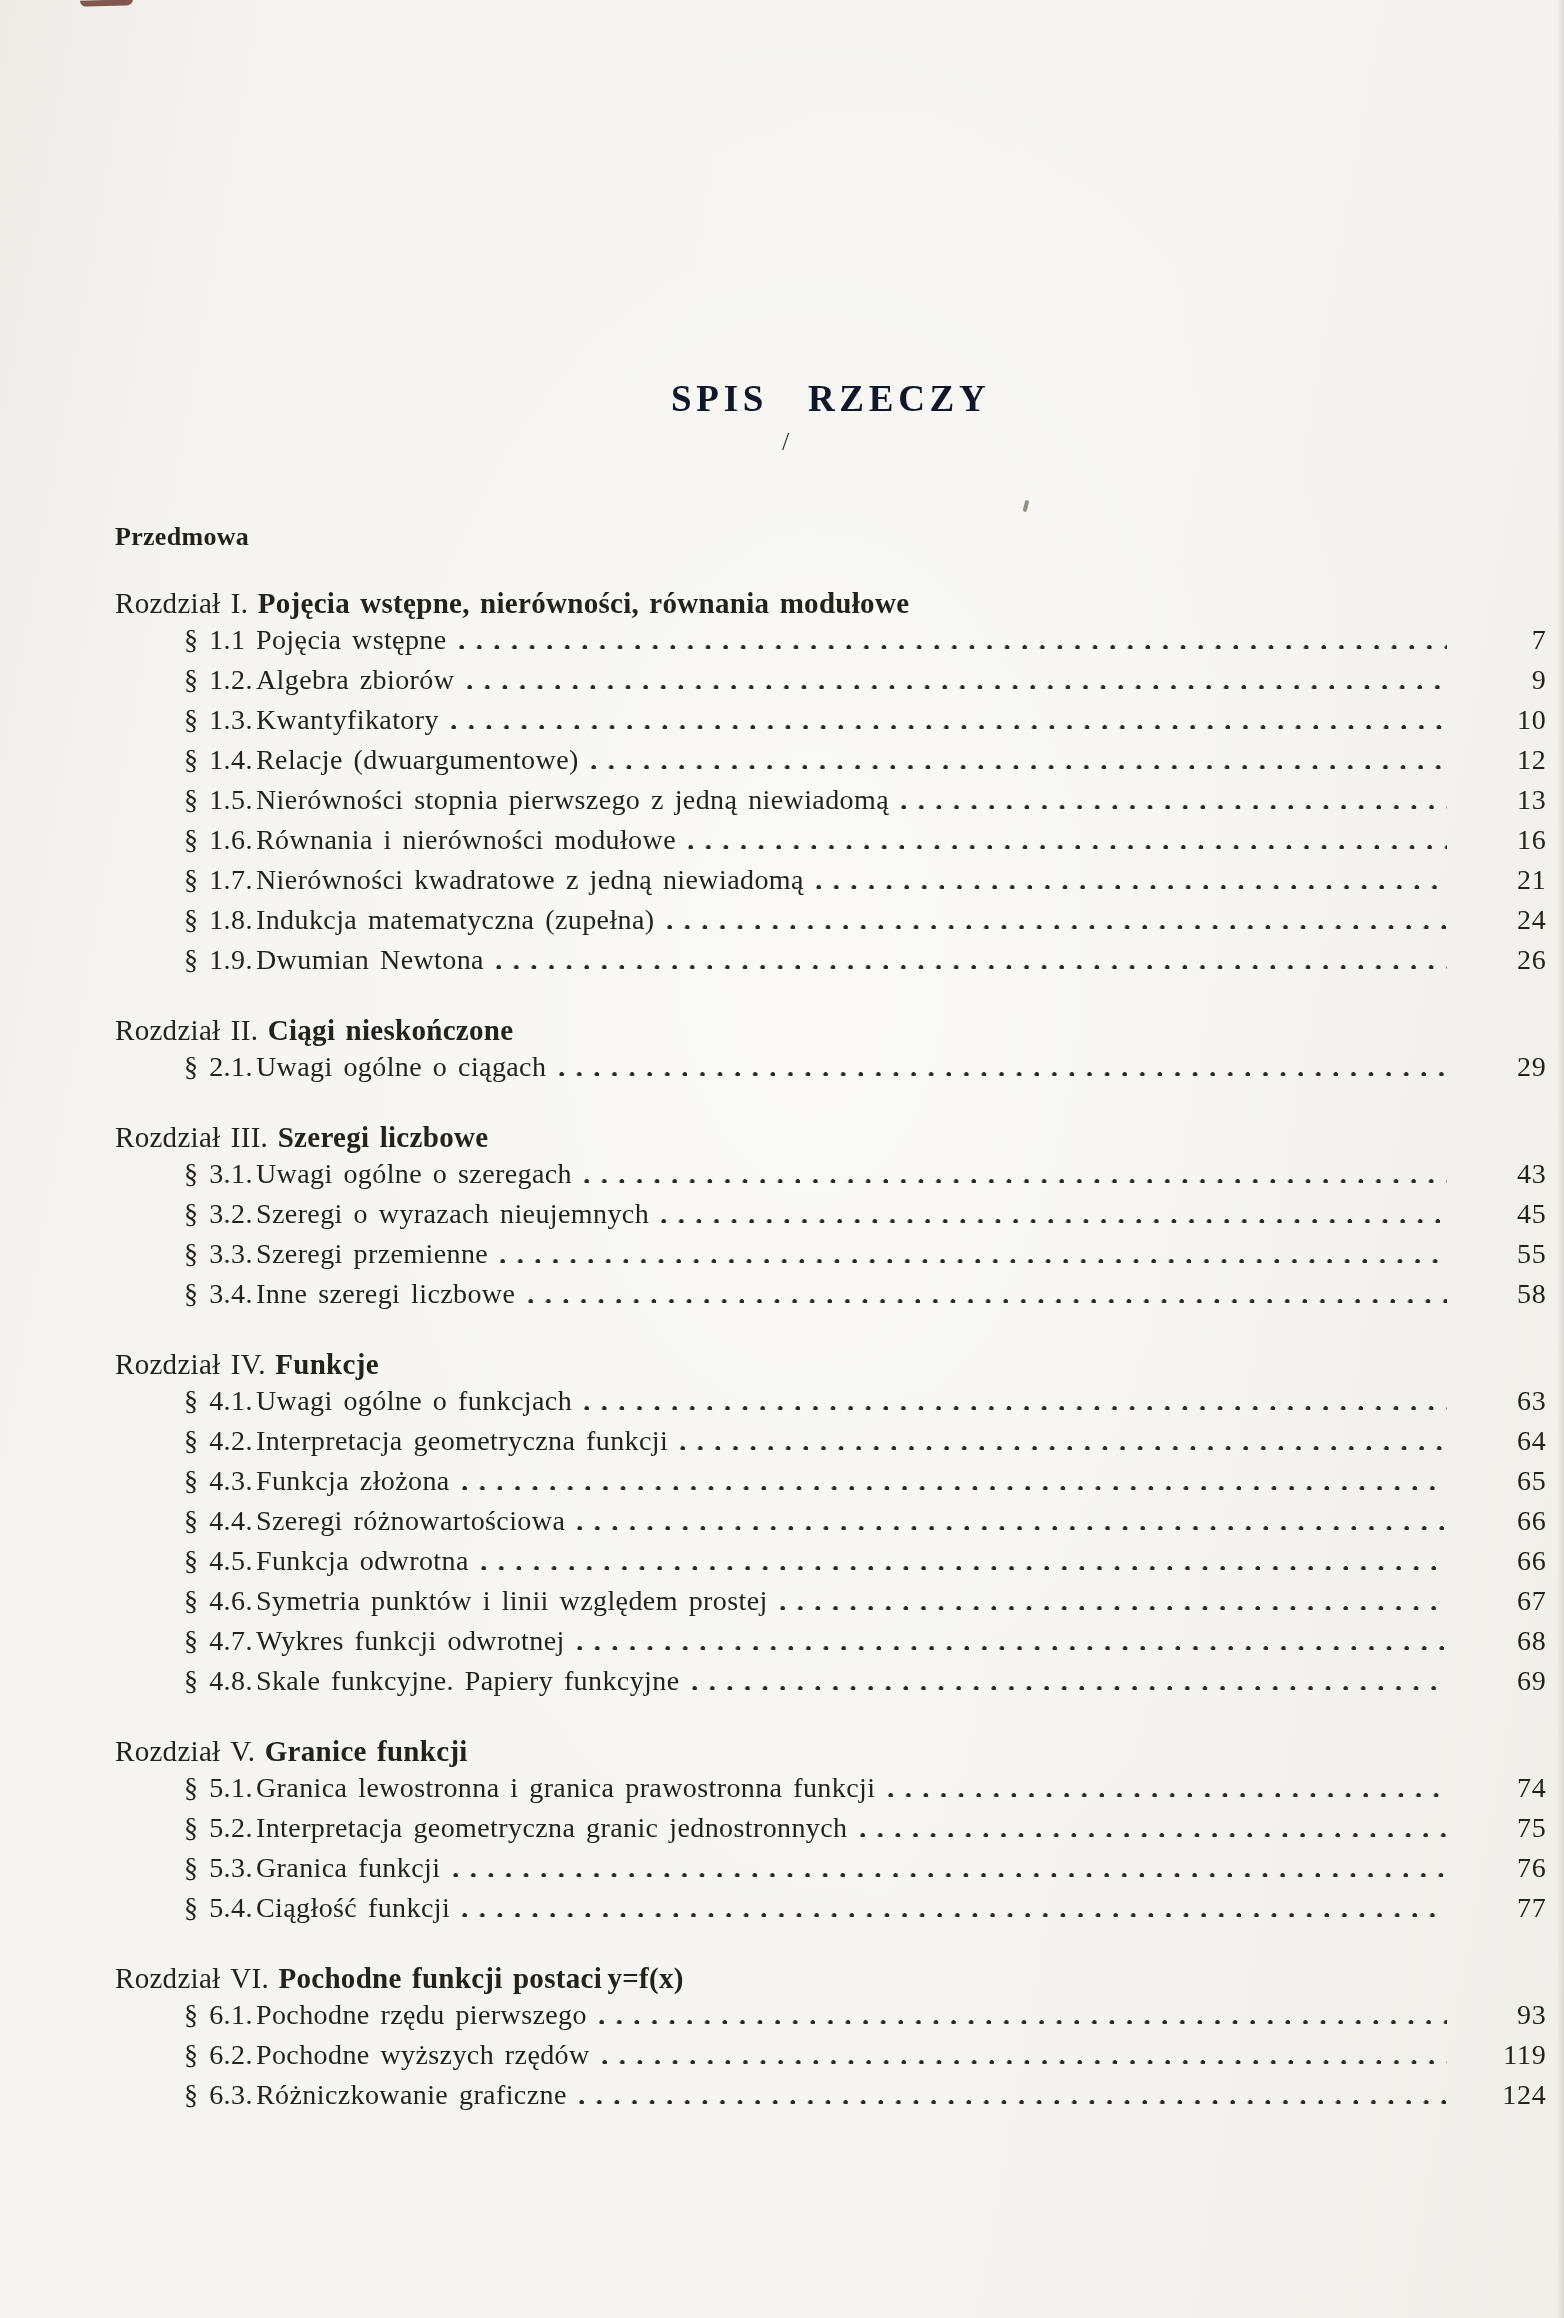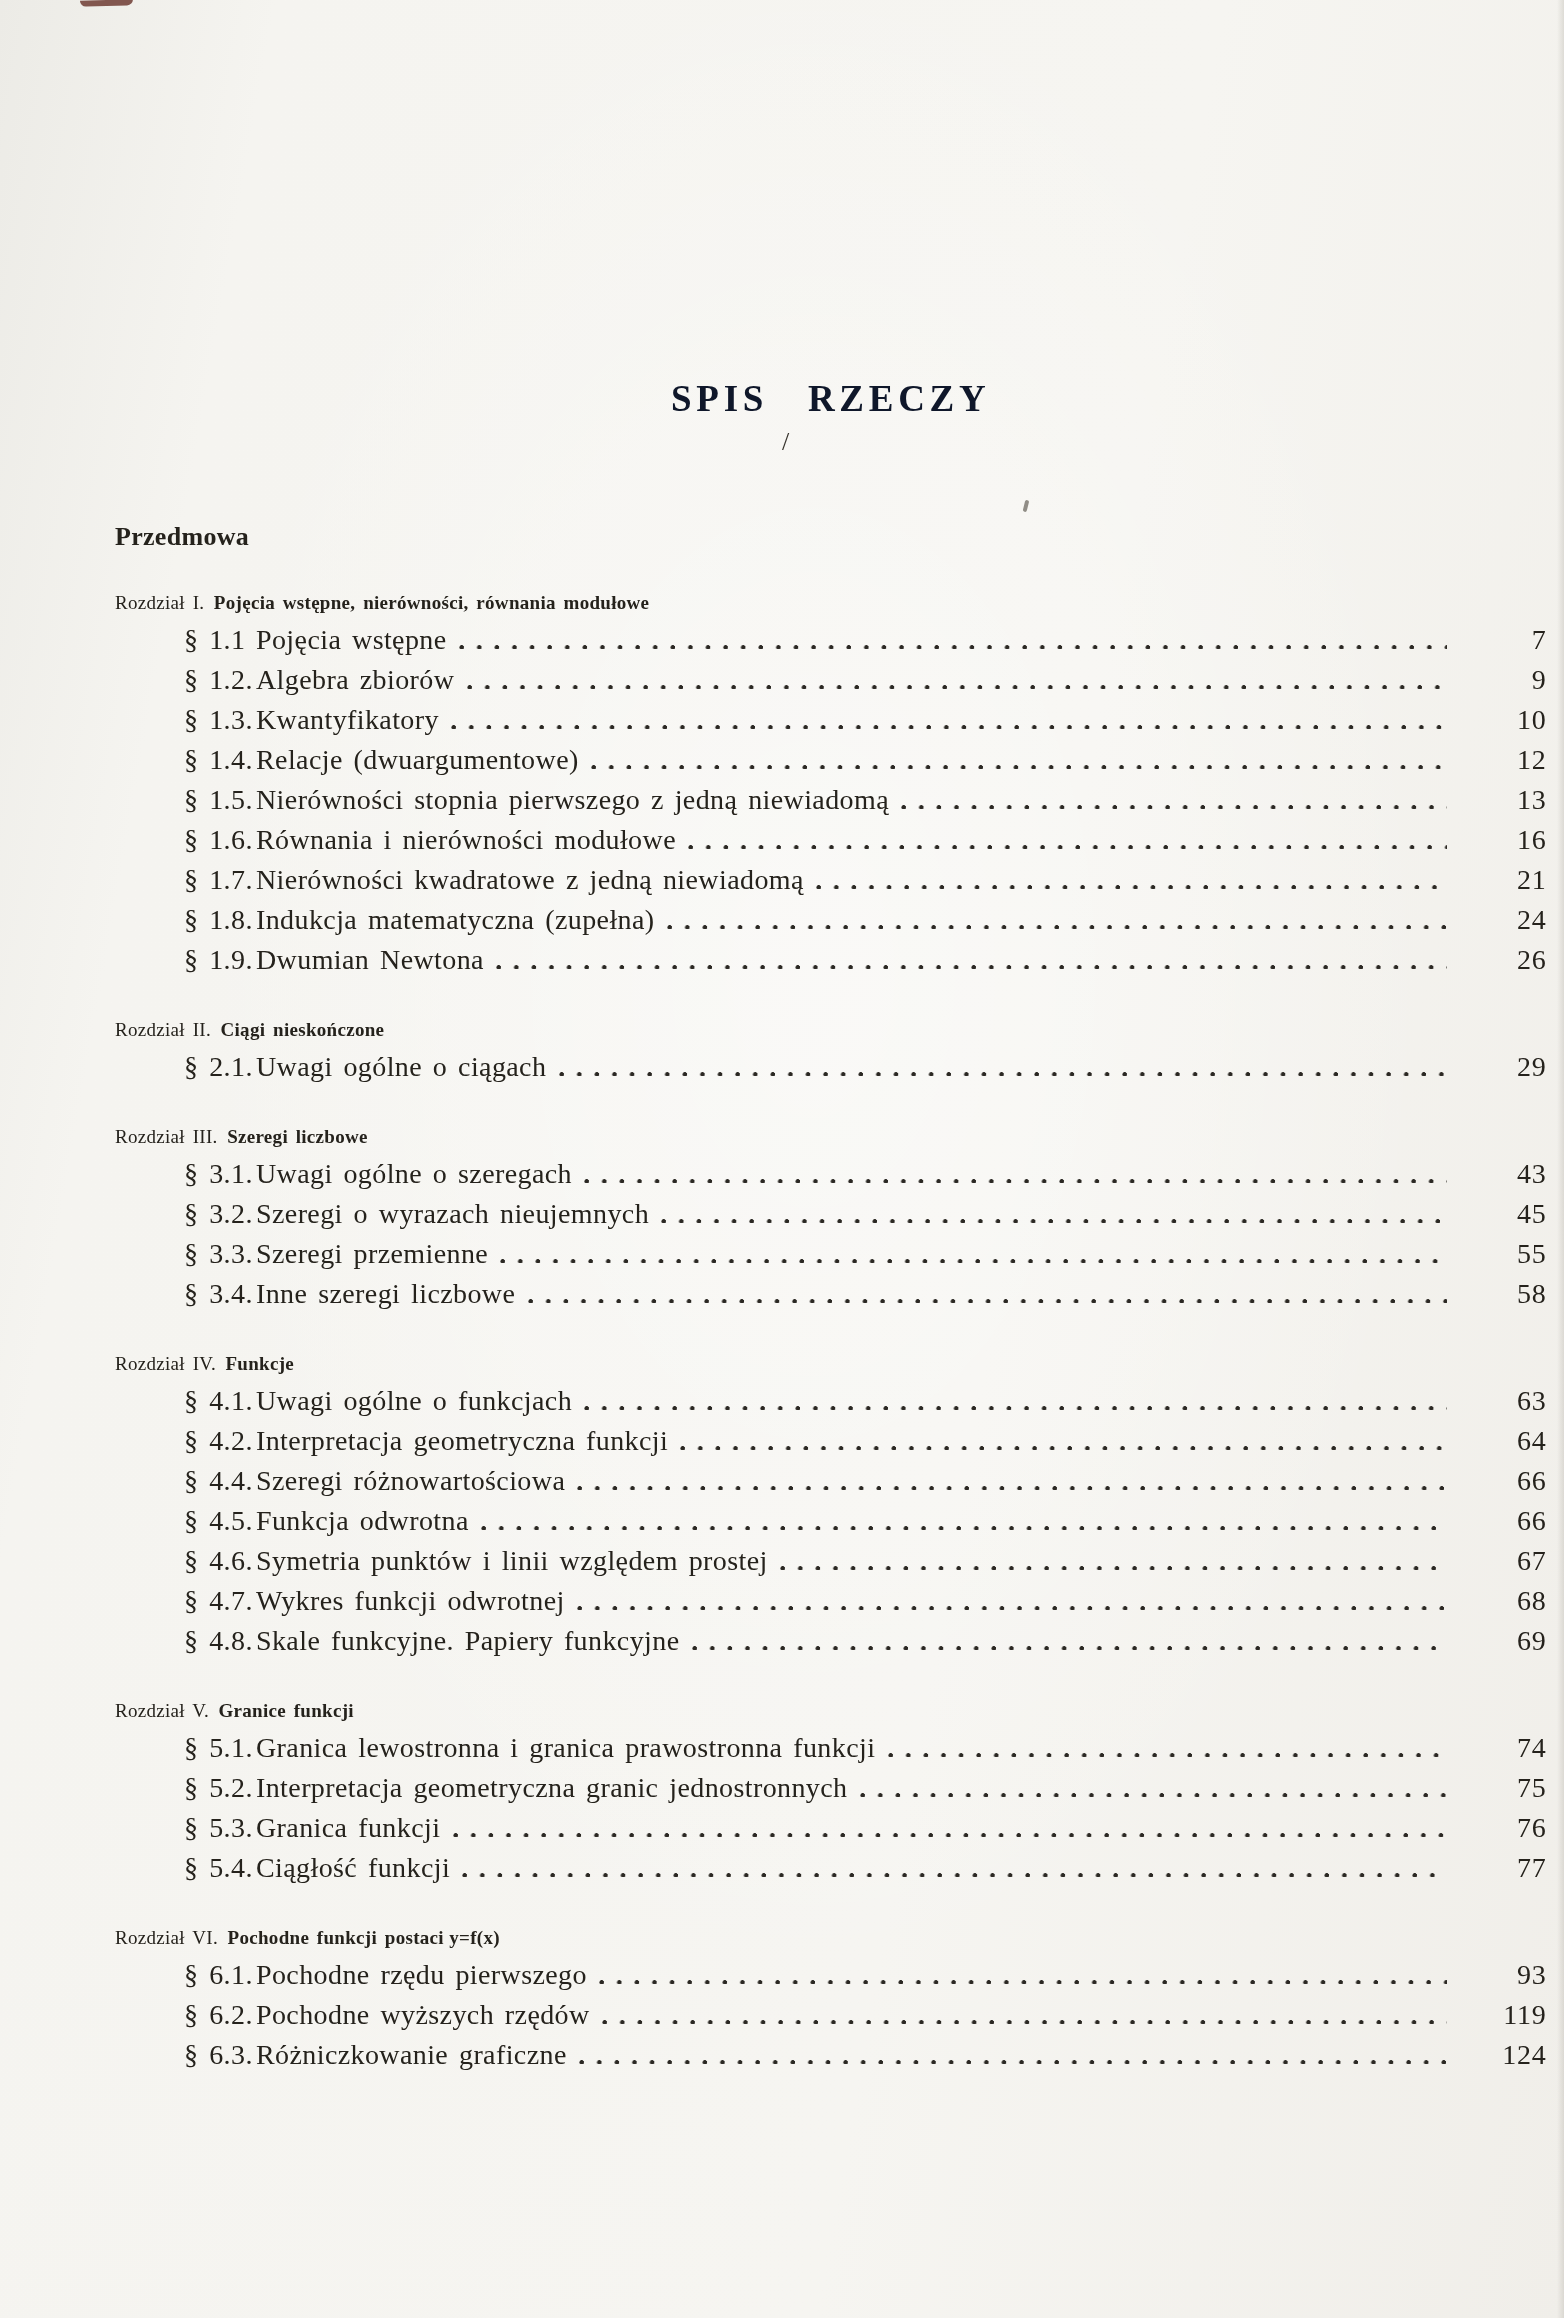--- a/index.html
+++ b/index.html
@@ -44,21 +44,21 @@
   }
   .preface {
     margin-top: 62px;
     font-size: 26px; font-weight: bold; line-height: 35px;
     letter-spacing: 0.3px;
   }
 
   .chapter { margin-top: 25px; }
   .chapter:first-of-type { margin-top: 28.4px; }
 
-  .chapter-heading { font-size: 19px; line-height: 42px; letter-spacing: 0.3px; word-spacing: 2.7px; }
+  .chapter-heading { font-size: 29px; line-height: 42px; letter-spacing: 0.3px; word-spacing: 2.7px; }
   .ch-label { font-weight: normal; margin-right: 9.5px; }
   .ch-title { font-weight: bold; }
   .ch-math  { font-weight: bold; margin-left: 5.4px; }
 
   .entry {
     display: flex; align-items: baseline;
     margin-left: 69px; height: 40px;
     font-size: 28px; letter-spacing: 0.4px; word-spacing: 3.4px;
   }
   .enum  { flex: 0 0 72px; white-space: nowrap; }
@@ -196,20 +196,26 @@
         <span class="leader"></span>
         <span class="pageno">63</span>
     </div>
     <div class="entry">
       <span class="enum">§ 4.2.</span>
         <span class="etitle">Interpretacja geometryczna funkcji</span>
         <span class="leader"></span>
         <span class="pageno">64</span>
     </div>
     <div class="entry">
+      <span class="enum">§ 4.3.</span>
+        <span class="etitle">Funkcja złożona</span>
+        <span class="leader"></span>
+        <span class="pageno">65</span>
+    </div>
+    <div class="entry">
       <span class="enum">§ 4.4.</span>
         <span class="etitle">Szeregi różnowartościowa</span>
         <span class="leader"></span>
         <span class="pageno">66</span>
     </div>
     <div class="entry">
       <span class="enum">§ 4.5.</span>
         <span class="etitle">Funkcja odwrotna</span>
         <span class="leader"></span>
         <span class="pageno">66</span>

